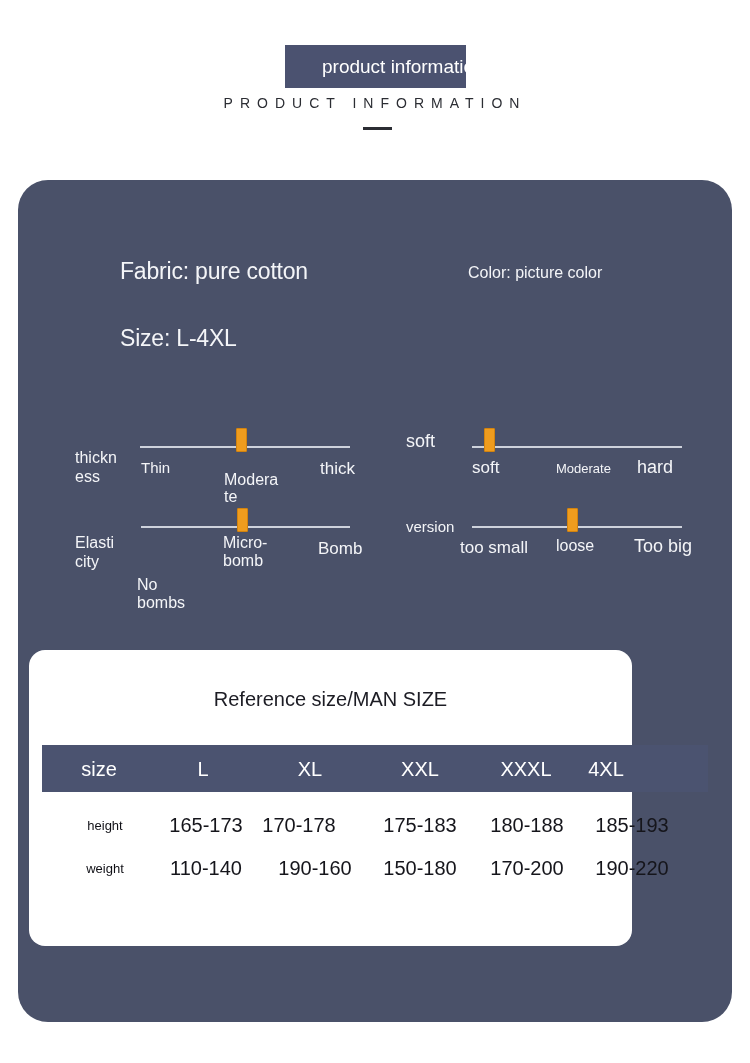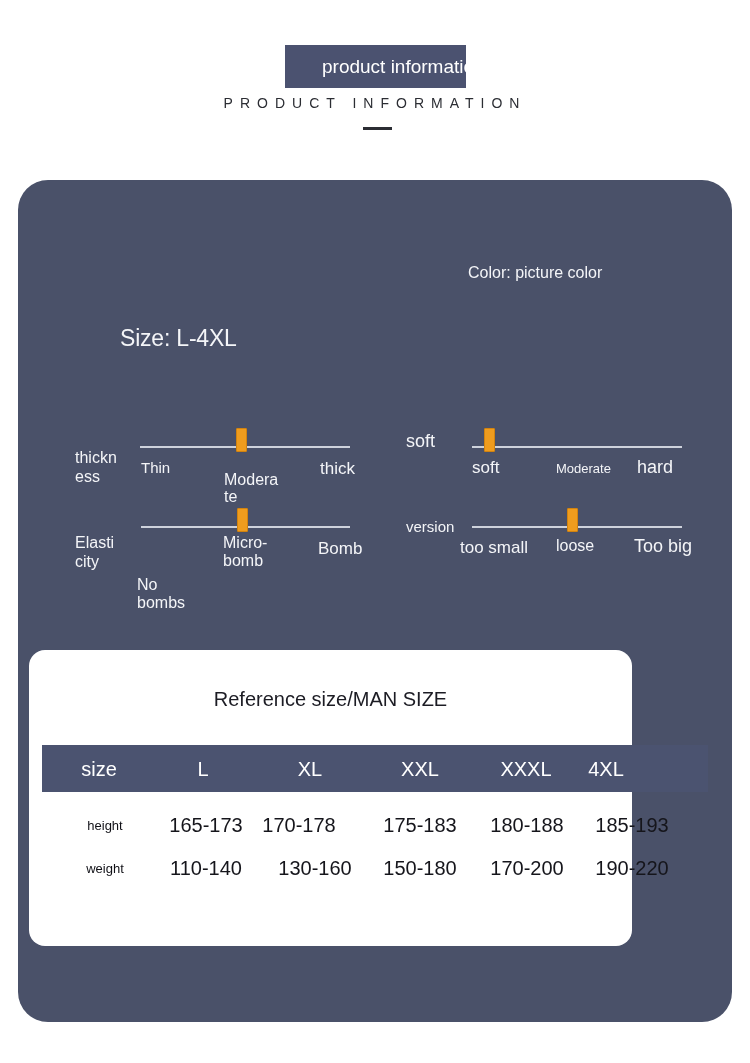--- a/index.html
+++ b/index.html
@@ -102,20 +102,21 @@
 <div class="page">
 
   <div class="banner-box">
     <span>product information</span>
   </div>
   <div class="banner-subtitle">PRODUCT INFORMATION</div>
   <div class="banner-underline"></div>
 
   <div class="card">
 
+    <div class="fabric">Fabric: pure cotton</div>
     <div class="colorline">Color: picture color</div>
     <div class="sizeline">Size: L-4XL</div>
 
     <div class="attr-name n-thick">thickness</div>
     <div class="track t1"></div>
     <div class="marker m1"></div>
     <div class="sl l-thin">Thin</div>
     <div class="sl l-moderate1 wrapbox">Moderate</div>
     <div class="sl l-thick">thick</div>
 
@@ -154,20 +155,20 @@
 
       <div class="cell rowlabel" style="left:76px;top:175px;">height</div>
       <div class="cell num" style="left:177px;top:175px;">165-173</div>
       <div class="cell num" style="left:270px;top:175px;">170-178</div>
       <div class="cell num" style="left:391px;top:175px;">175-183</div>
       <div class="cell num" style="left:498px;top:175px;">180-188</div>
       <div class="cell num" style="left:603px;top:175px;">185-193</div>
 
       <div class="cell rowlabel" style="left:76px;top:218px;">weight</div>
       <div class="cell num" style="left:177px;top:218px;">110-140</div>
-      <div class="cell num" style="left:286px;top:218px;">130-160</div>
+      <div class="cell num" style="left:286px;top:218px;">190-160</div>
       <div class="cell num" style="left:391px;top:218px;">150-180</div>
       <div class="cell num" style="left:498px;top:218px;">170-200</div>
       <div class="cell num" style="left:603px;top:218px;">190-220</div>
     </div>
 
   </div>
 </div>
 
 </body></html>

